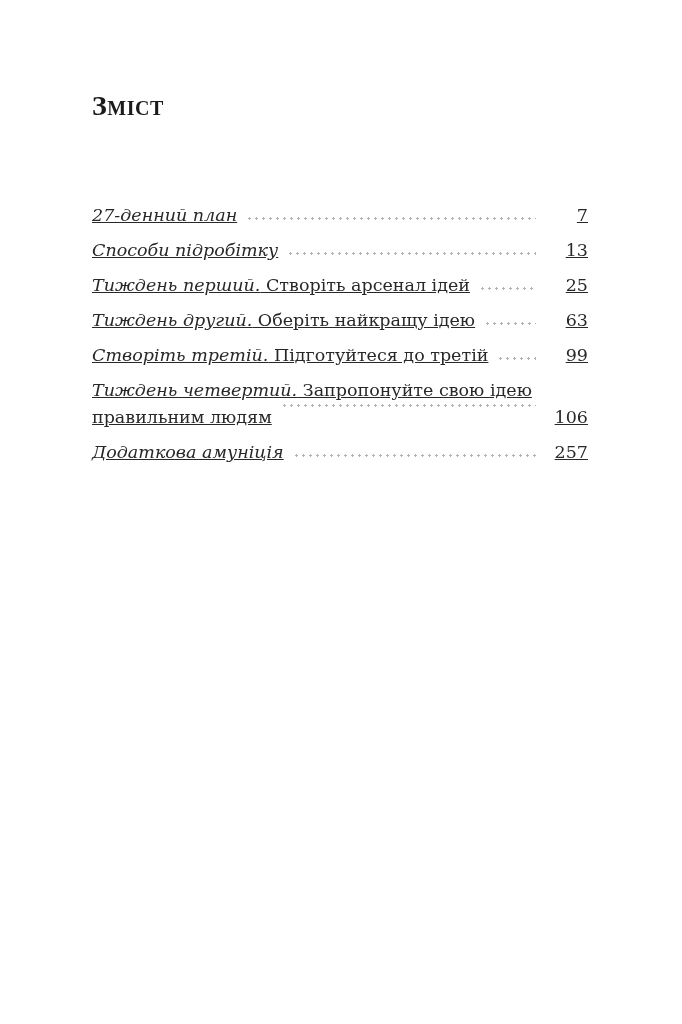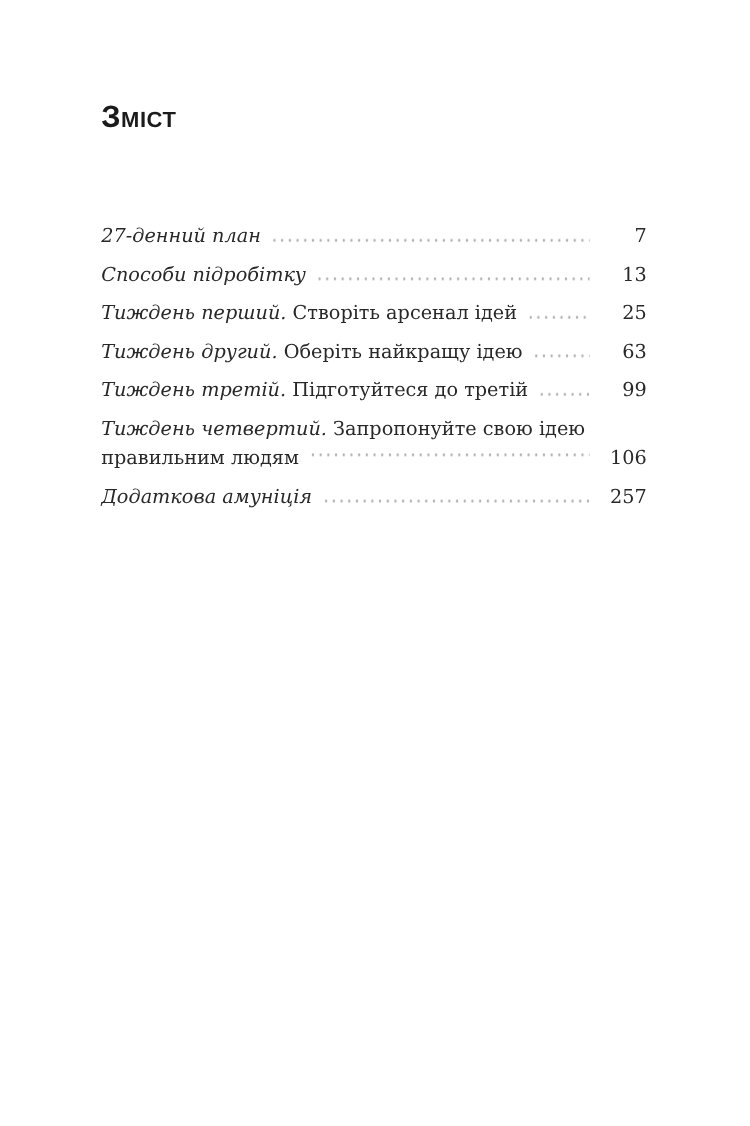--- a/index.html
+++ b/index.html
@@ -7,40 +7,41 @@
     position:relative;
     width:682px;height:1024px;
     background:#ffffff;
     box-sizing:border-box;
     padding:92px 94px 0 92px;
     font-family:"DejaVu Serif","Liberation Serif",serif;
     color:#282828;
     overflow:hidden;
   }
   .title{
-    font-family:Liberation Sans, sans-serif;
+    font-family:Liberation Serif, serif;
     font-weight:700;
     font-variant:small-caps;
     font-size:28px;
     line-height:1;
     letter-spacing:0.5px;
     color:#1b1b1b;
     margin:0 0 82px 0;
   }
   .toc{margin:0;padding:0;}
   .toc-section + .toc-section{}
   .row{
     display:flex;
     align-items:flex-end;
     font-size:17.5px;
     line-height:27px;
     margin-bottom:8px;
+    text-decoration:underline;
   }
   .row.multi{display:block;}
-  .line{display:flex;align-items:center;}
+  .line{display:flex;align-items:flex-start;}
   .txt{white-space:pre-wrap;}
   .txt em{font-style:italic;}
   .leader{
     flex:1 1 auto;
     min-width:18px;
     height:3px;
     margin:0 10px 9px 9px;
     background-image:radial-gradient(circle,#b2b2b2 1.1px,rgba(0,0,0,0) 1.4px);
     background-size:7px 3px;
     background-repeat:repeat-x;
@@ -86,21 +87,21 @@
         <span class="num">25</span>
       </div>
 
       <div class="row">
         <span class="txt"><em>Тиждень другий.</em><span> Оберіть найкращу ідею</span></span>
         <span class="leader"></span>
         <span class="num">63</span>
       </div>
 
       <div class="row">
-        <span class="txt"><em>Тиждень третій.</em><span> Підготуйтеся до третій</span></span>
+        <span class="txt"><em>Створіть третій.</em><span> Підготуйтеся до третій</span></span>
         <span class="leader"></span>
         <span class="num">99</span>
       </div>
 
       <div class="row multi">
         <div class="line">
           <span class="txt"><em>Тиждень четвертий.</em><span> Запропонуйте свою ідею</span></span>
         </div>
         <div class="line">
           <span class="txt">правильним людям</span>

